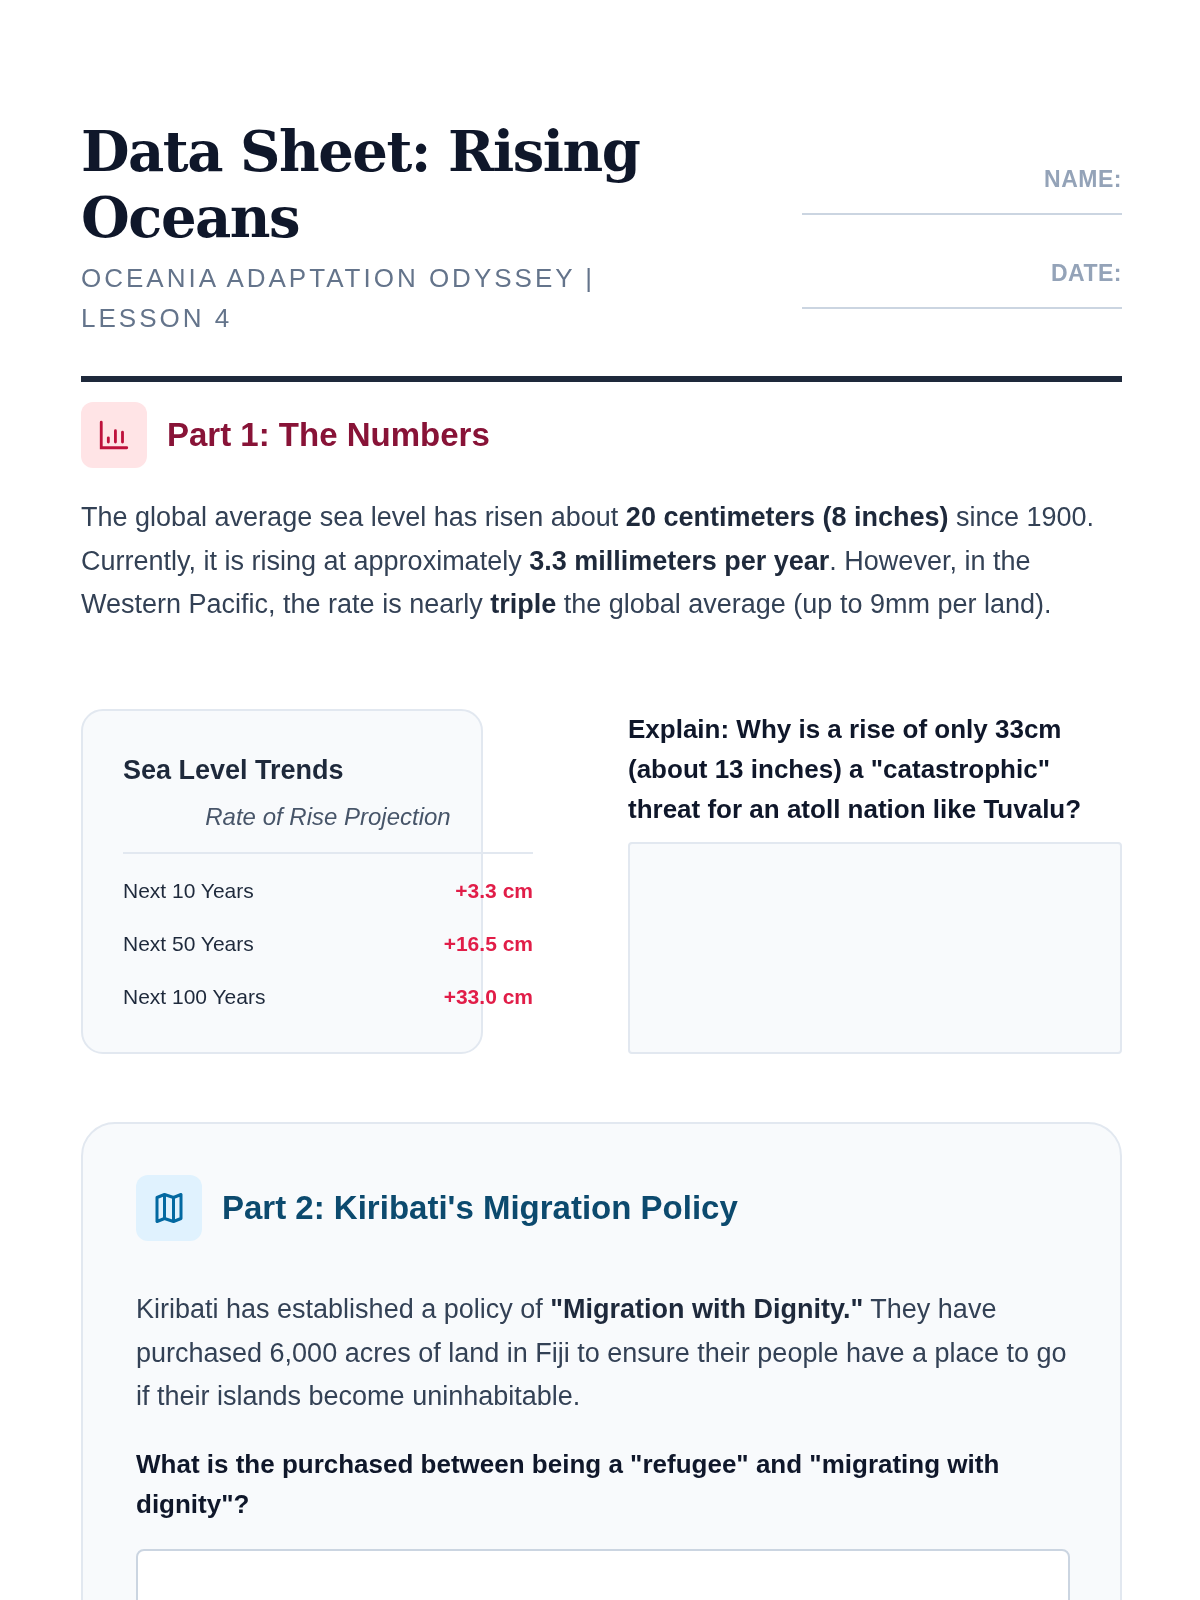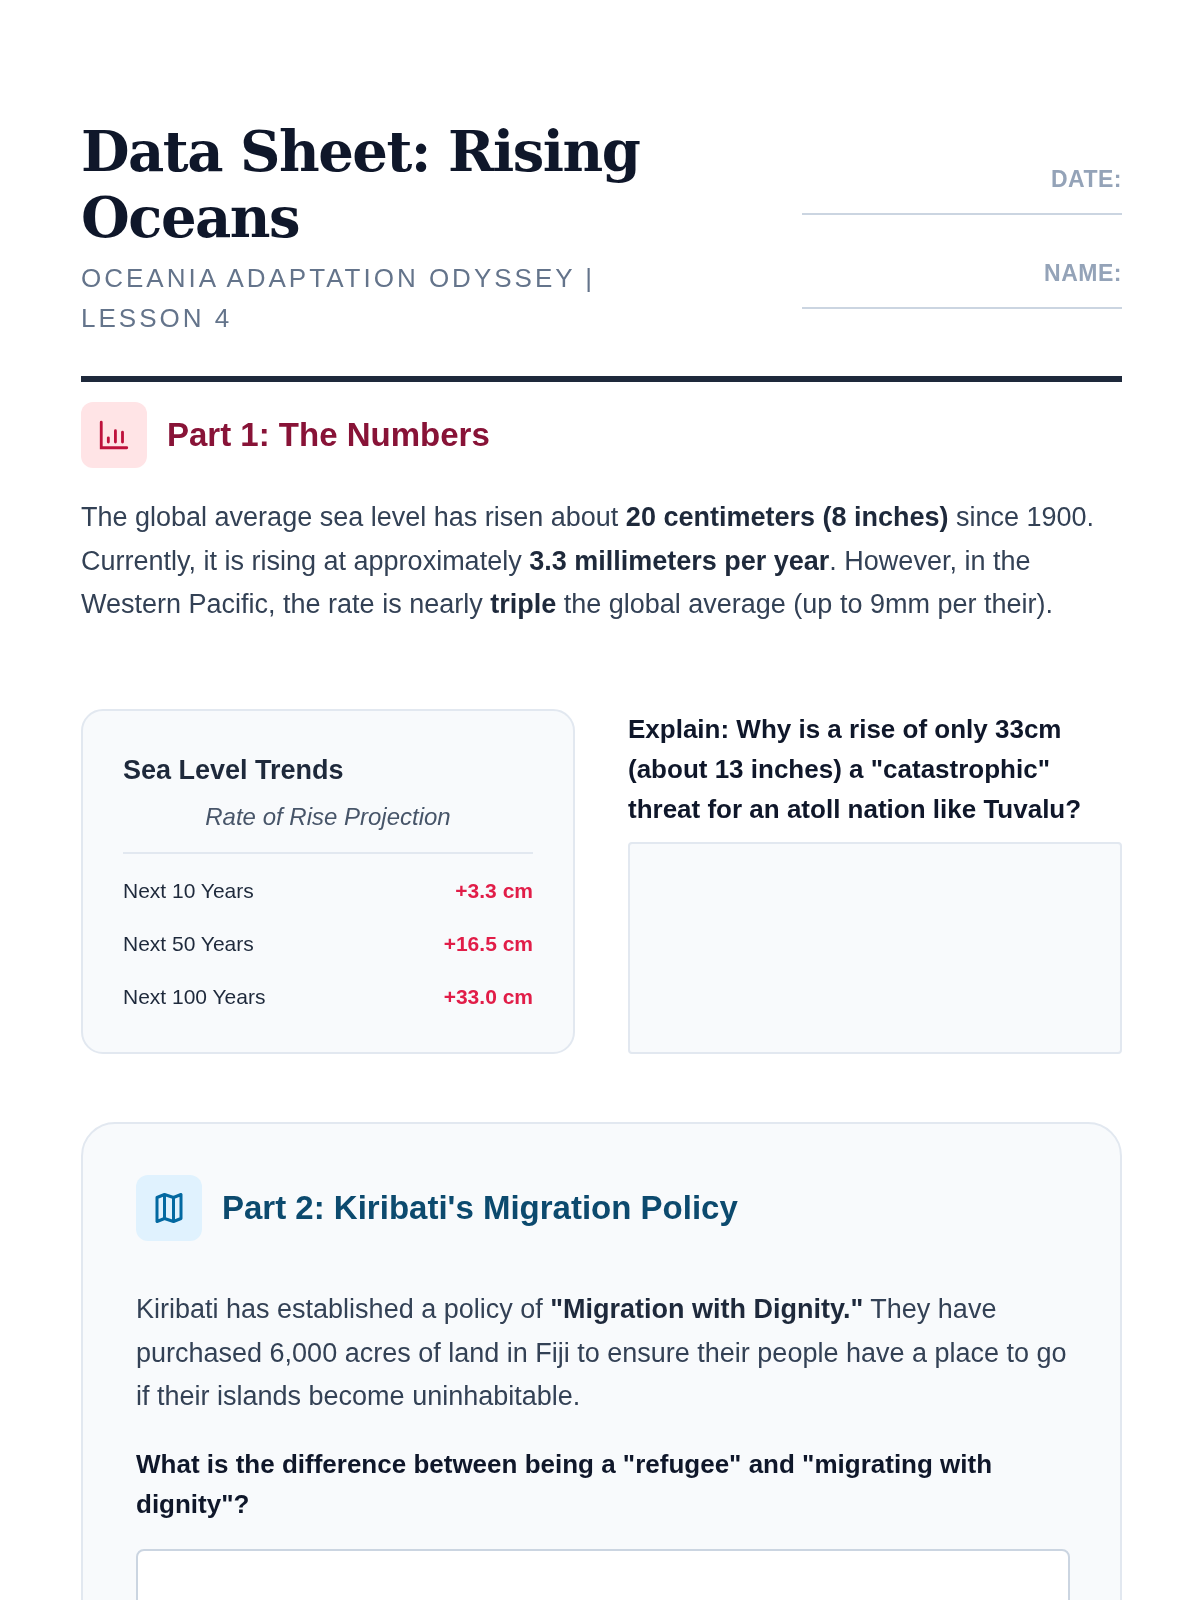--- a/index.html
+++ b/index.html
@@ -25,21 +25,21 @@
   .icon-box.blue { background: #e0f2fe; }
   .section-title { font-weight: bold; font-size: 33px; margin-left: 20px; }
   .section-title.red { color: #881337; }
   .section-title.blue { color: #0c4a6e; }
 
   .part1-head { left: 0; top: 402px; }
   .para { position: absolute; font-size: 27px; line-height: 43.5px; color: #334155; }
   .para b { color: #1e293b; }
   .p1 { left: 0; top: 496px; width: 1041px; }
 
-  .trend-card { position: absolute; left: 0; top: 709px; width: 494px; height: 345px; background: #f8fafc; border: 2px solid #e2e8f0; border-radius: 22px; }
+  .trend-card { position: absolute; left: 0; top: 709px; width: 402px; height: 345px; background: #f8fafc; border: 2px solid #e2e8f0; border-radius: 22px; }
   .trend-title { position: absolute; left: 40px; top: 44px; font-size: 27px; font-weight: bold; color: #1e293b; }
   .trend-sub { position: absolute; left: 40px; width: 410px; top: 92px; text-align: center; font-size: 24px; font-style: italic; color: #475569; }
   .trend-rule { position: absolute; left: 40px; width: 410px; top: 141px; height: 2px; background: #e2e8f0; }
   .trend-row { position: absolute; left: 40px; width: 410px; display: flex; justify-content: space-between; align-items: flex-end; font-size: 21px; }
   .trend-row .lbl { color: #1e293b; }
   .trend-row .val { color: #e11d48; font-weight: bold; }
   .r0 { top: 168px; } .r1 { top: 221px; } .r2 { top: 274px; gap: 48px; }
 
   .question { position: absolute; font-size: 26px; font-weight: bold; color: #0f172a; line-height: 40px; }
   .q1 { left: 547px; top: 709px; width: 494px; }
@@ -56,44 +56,44 @@
 </head>
 <body>
 
 <div class="page">
 
   <div class="header">
     <h1 class="title">Data Sheet: Rising Oceans</h1>
     <div class="subtitle">Oceania Adaptation Odyssey | Lesson 4</div>
     <div class="meta">
       <div class="meta-field">
-        <span class="meta-label">DATE:</span>
+        <span class="meta-label">NAME:</span>
         <div class="meta-line"></div>
       </div>
       <div class="meta-field">
-        <span class="meta-label">NAME:</span>
+        <span class="meta-label">DATE:</span>
         <div class="meta-line"></div>
       </div>
     </div>
     <div class="header-rule"></div>
   </div>
 
   <div class="section-head part1-head">
     <div class="icon-box red">
       <svg width="34" height="34" viewBox="0 0 24 24" fill="none" stroke="#be123c" stroke-width="2" stroke-linecap="round">
         <path d="M3 3v18h18"></path>
           <path d="M8 17v-3"></path>
           <path d="M13 17V9"></path>
           <path d="M18 17v-7"></path>
       </svg>
     </div>
     <h2 class="section-title red">Part 1: The Numbers</h2>
   </div>
 
-  <p class="para p1"><span>The global average sea level has risen about </span><b>20 centimeters (8 inches)</b><span> since 1900. Currently, it is rising at approximately </span><b>3.3 millimeters per year</b><span>. However, in the Western Pacific, the rate is nearly </span><b>triple</b><span> the global average (up to 9mm per their).</span></p>
+  <p class="para p1"><span>The global average sea level has risen about </span><b>20 centimeters (8 inches)</b><span> since 1900. Currently, it is rising at approximately </span><b>3.3 millimeters per year</b><span>. However, in the Western Pacific, the rate is nearly </span><b>triple</b><span> the global average (up to 9mm per land).</span></p>
 
   <div class="trend-card">
     <div class="trend-title">Sea Level Trends</div>
     <div class="trend-sub">Rate of Rise Projection</div>
     <div class="trend-rule"></div>
     <div class="trend-row r0">
       <span class="lbl">Next 10 Years</span>
       <span class="val">+3.3 cm</span>
     </div>
     <div class="trend-row r1">
@@ -114,17 +114,17 @@
       <div class="icon-box blue">
         <svg width="36" height="36" viewBox="0 0 24 24" fill="none" stroke="#0369a1" stroke-width="2" stroke-linejoin="round">
           <path d="M4 5l5-2 6 2 5-2v16l-5 2-6-2-5 2z"></path>
             <path d="M9 3v16"></path>
             <path d="M15 5v16"></path>
         </svg>
       </div>
       <h2 class="section-title blue">Part 2: Kiribati's Migration Policy</h2>
     </div>
     <p class="para p2"><span>Kiribati has established a policy of </span><b>"Migration with Dignity."</b><span> They have purchased 6,000 acres of land in Fiji to ensure their people have a place to go if their islands become uninhabitable.</span></p>
-    <div class="question q2">What is the difference between being a "refugee" and "migrating with dignity"?</div>
+    <div class="question q2">What is the purchased between being a "refugee" and "migrating with dignity"?</div>
     <div class="answer-box a2"></div>
   </div>
 
 </div>
 
 </body></html>

